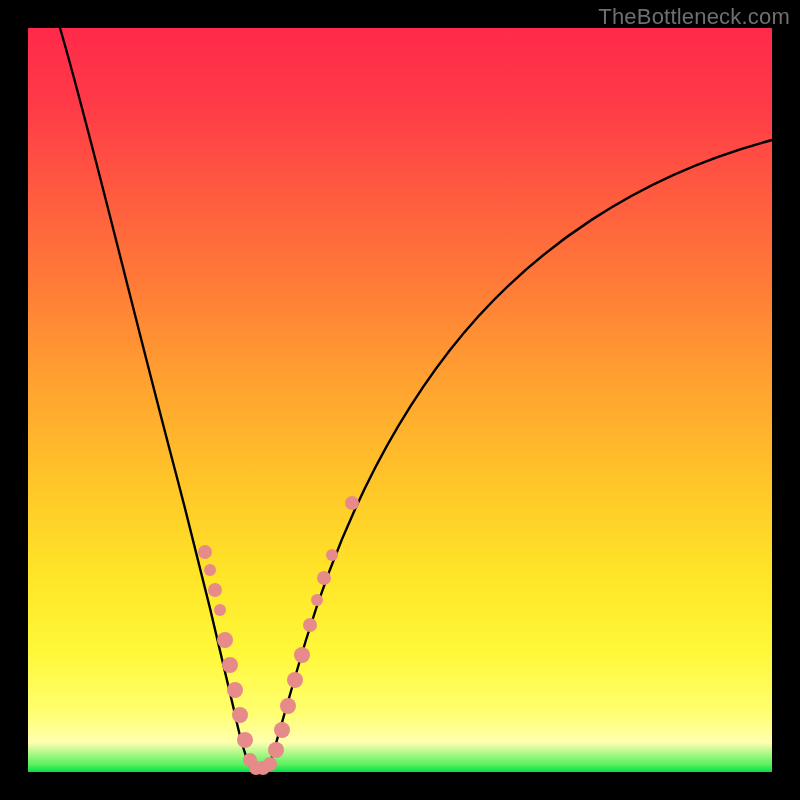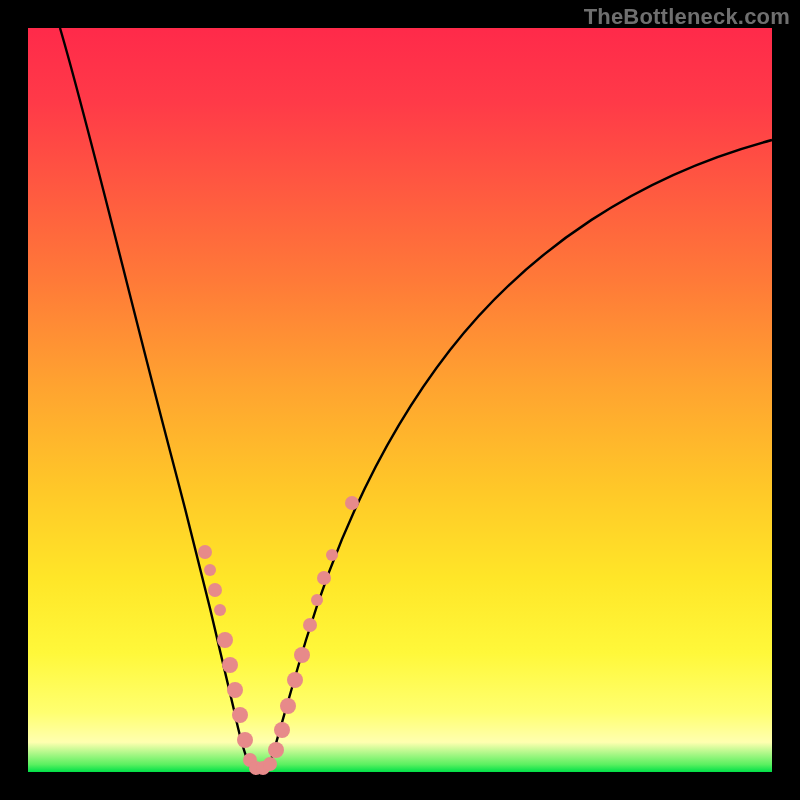--- a/index.html
+++ b/index.html
@@ -30,21 +30,21 @@
       #ffffb0 96%,
       #5af060 99%,
       #00e048 100%);
   }
   .watermark {
     position: absolute;
     top: 4px;
     right: 10px;
     color: #6f6f6f;
     font-size: 22px;
-    font-weight: 700;
+    font-weight: 400;
     letter-spacing: 0.2px;
   }
   svg.curves {
     position: absolute;
     left: 0;
     top: 0;
   }
 </style>
 </head>
 <body>

